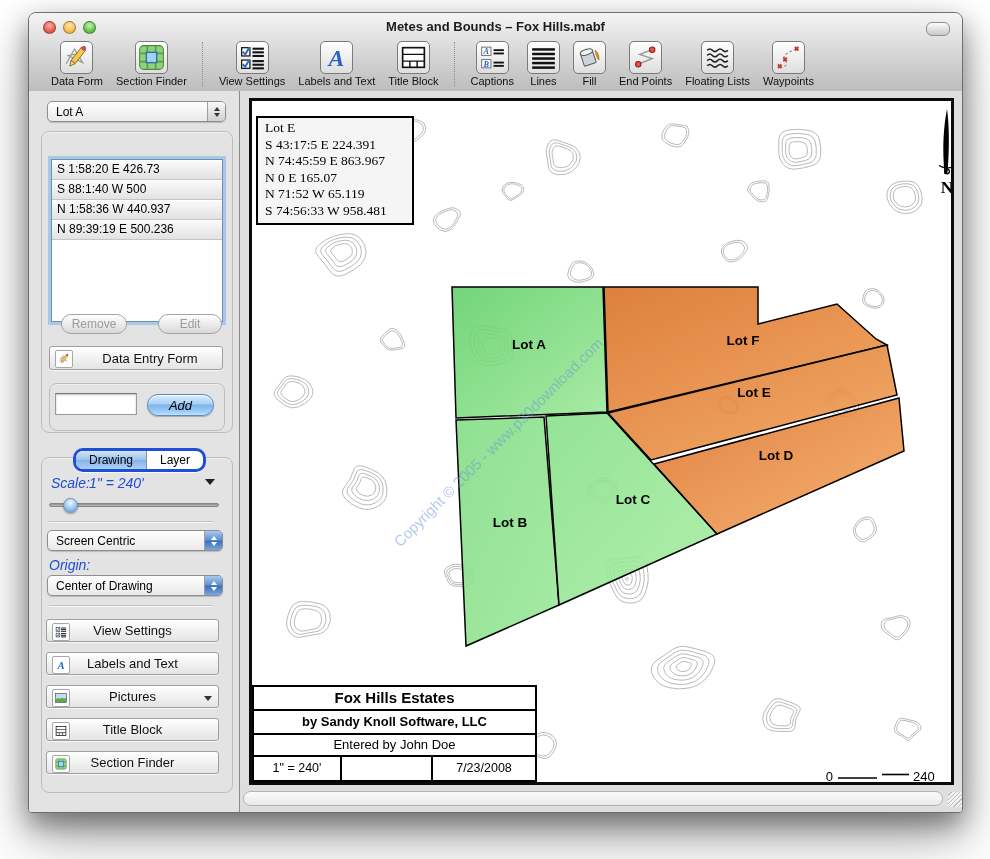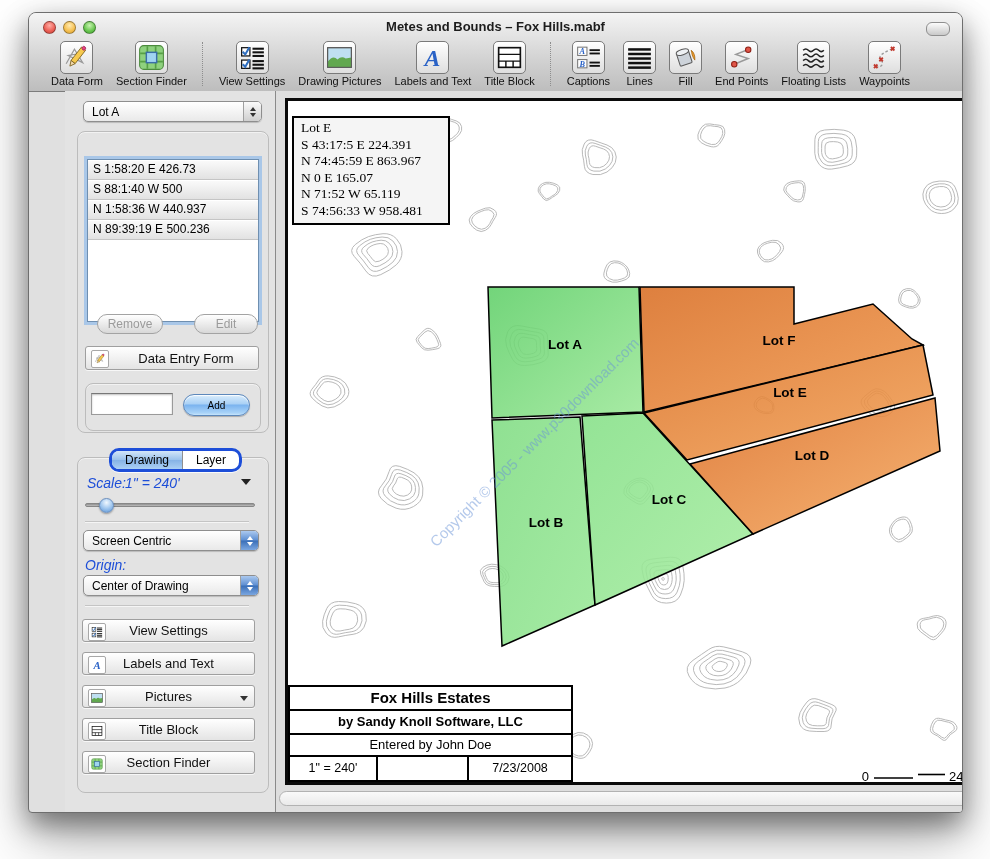--- a/index.html
+++ b/index.html
@@ -19,21 +19,21 @@
   .capsule{position:absolute;right:12px;top:9px;width:22px;height:12px;border-radius:6px;
     border:1px solid #8f8f8f;background:linear-gradient(#fcfcfc,#c9c9c9);}
   .toolbar{position:absolute;left:0;top:28px;right:0;height:50px;display:flex;align-items:flex-start;
     padding-left:22px;gap:13px;}
   .tb-item{display:flex;flex-direction:column;align-items:center;cursor:default;}
   .tb-tile{width:31px;height:31px;border:1px solid #7a7a7a;border-radius:5px;
     background:linear-gradient(#ffffff,#dedede);box-shadow:inset 0 1px 0 #fff;overflow:hidden;}
   .tb-tile svg{width:31px;height:31px;display:block;}
   .tb-label{font-size:11px;color:#111;margin-top:1px;white-space:nowrap;}
   .tb-sep{width:1px;height:44px;margin:1px 2px 0;border-left:1px dotted #8d8d8d;}
-  .content{position:absolute;left:0;top:78px;right:0;bottom:0;background:#dedede;margin-left:36px;}
+  .content{position:absolute;left:0;top:78px;right:0;bottom:0;background:#dedede;}
   .sidebar{position:absolute;left:0;top:0;width:211px;height:100%;background:#e3e3e3;border-right:1px solid #8a8a8a;box-sizing:border-box;}
   .gpanel{position:absolute;border:1px solid #bcbcbc;border-radius:8px;box-shadow:inset 0 1px 0 rgba(255,255,255,.55);}
   .popup{position:absolute;height:21px;background:linear-gradient(#ffffff,#e9e9e9);border:1px solid #8e8e8e;
     border-radius:5px;box-shadow:0 1px 1px rgba(0,0,0,.18);font-size:12px;display:flex;align-items:center;
     padding-left:8px;box-sizing:border-box;}
   .popup .arrows{position:absolute;right:0;top:0;bottom:0;width:17px;border-left:1px solid #9f9f9f;
     border-radius:0 4px 4px 0;display:flex;flex-direction:column;align-items:center;justify-content:center;gap:2px;}
   .popup.silver .arrows{background:linear-gradient(#fafafa,#cfcfcf);}
   .popup.blue .arrows{background:linear-gradient(#abc9ef 0%,#5e8fd2 48%,#3a6fb8 52%,#7aa6e0 100%);}
   .tri-up{width:0;height:0;border-left:3.5px solid transparent;border-right:3.5px solid transparent;border-bottom:4.5px solid #333;}
@@ -54,21 +54,21 @@
   .panel-btn .mini svg{width:14px;height:14px;display:block;}
   .panel-btn .lbl{flex:1;text-align:center;}
   .panel-btn .dd{position:absolute;right:6px;bottom:6px;width:0;height:0;
     border-left:4px solid transparent;border-right:4px solid transparent;border-top:5px solid #333;}
   .form-btn{position:absolute;left:20px;top:255px;width:174px;height:24px;padding-left:28px;}
   .addfield{position:absolute;left:26px;top:302px;width:82px;height:22px;border:1px solid #9a9a9a;border-top-color:#777;
     box-shadow:inset 0 1px 2px rgba(0,0,0,.25);font-size:12px;padding:0 4px;box-sizing:border-box;background:#fff;}
   .aqua-blue{position:absolute;left:118px;top:303px;width:67px;height:22px;border-radius:11px;
     border:1px solid #5d88bb;background:linear-gradient(#d8ecfc 0%,#a9d0f5 45%,#7ab3ef 50%,#a9d3f8 90%,#c7e5fb 100%);
     box-shadow:inset 0 1px 1px rgba(255,255,255,.9),0 1px 1px rgba(0,0,0,.25);
-    font-size:10px;color:#000;text-align:center;line-height:21px;box-sizing:border-box;}
+    font-size:13px;color:#000;text-align:center;line-height:21px;box-sizing:border-box;font-style:italic;}
   .seg{position:absolute;left:44px;top:357px;display:flex;height:18px;border:3px solid #1d4ed8;border-radius:10px;
     overflow:hidden;background:#fff;font-size:12px;z-index:3;box-shadow:0 1px 0 rgba(255,255,255,.8);}
   .seg .tab{line-height:18px;text-align:center;padding:0 13px;}
   .seg .on{background:linear-gradient(#d3e6f9 0%,#9cc3ec 48%,#86b3e6 52%,#abd0f4 100%);border-right:1px solid #8f8f8f;}
   .slabel{position:absolute;font-size:14px;color:#1d4ed8;font-style:italic;}
   .scale-arrow{position:absolute;left:176px;top:388px;width:0;height:0;
     border-left:5px solid transparent;border-right:5px solid transparent;border-top:6px solid #222;}
   .track{position:absolute;left:20px;top:412px;width:170px;height:4px;border-radius:2px;
     background:linear-gradient(#8f8f8f,#bdbdbd);border:1px solid #878787;box-sizing:border-box;}
   .thumb{position:absolute;left:13px;top:-6px;width:15px;height:15px;border-radius:50%;
@@ -142,30 +142,20 @@
                 <rect x="15" y="5.5" width="11" height="2"></rect>
                 <rect x="15" y="9" width="11" height="2"></rect>
                 <rect x="15" y="12.5" width="11" height="2"></rect>
                 <rect x="15" y="17.5" width="11" height="2"></rect>
                 <rect x="15" y="21" width="11" height="2"></rect>
                 <rect x="15" y="24.5" width="11" height="2"></rect>
               </g>
             </svg>
           </div>
     <div class="tb-label">View Settings</div>
-        </div>
-        <div class="tb-item">
-    <div class="tb-tile">
-            <svg viewBox="0 0 30 30">
-              <rect x="3.5" y="5.5" width="23" height="19" fill="#bfe0f2" stroke="#5a5a5a"></rect>
-              <path d="M3.5 24.5 L3.5 19 Q9 12 13 17 Q17 13 21 16 L26.5 15 L26.5 24.5 Z" fill="#61a84f"></path>
-              <rect x="3.5" y="5.5" width="23" height="19" fill="none" stroke="#5a5a5a"></rect>
-            </svg>
-          </div>
-    <div class="tb-label">Drawing Pictures</div>
         </div>
         <div class="tb-item">
     <div class="tb-tile">
             <svg viewBox="0 0 30 30">
               <text x="15" y="23.5" text-anchor="middle" font-family="Liberation Serif, serif" font-style="italic" font-weight="bold" font-size="23" fill="#2a62c6">A</text>
             </svg>
           </div>
     <div class="tb-label">Labels and Text</div>
         </div>
         <div class="tb-item">

